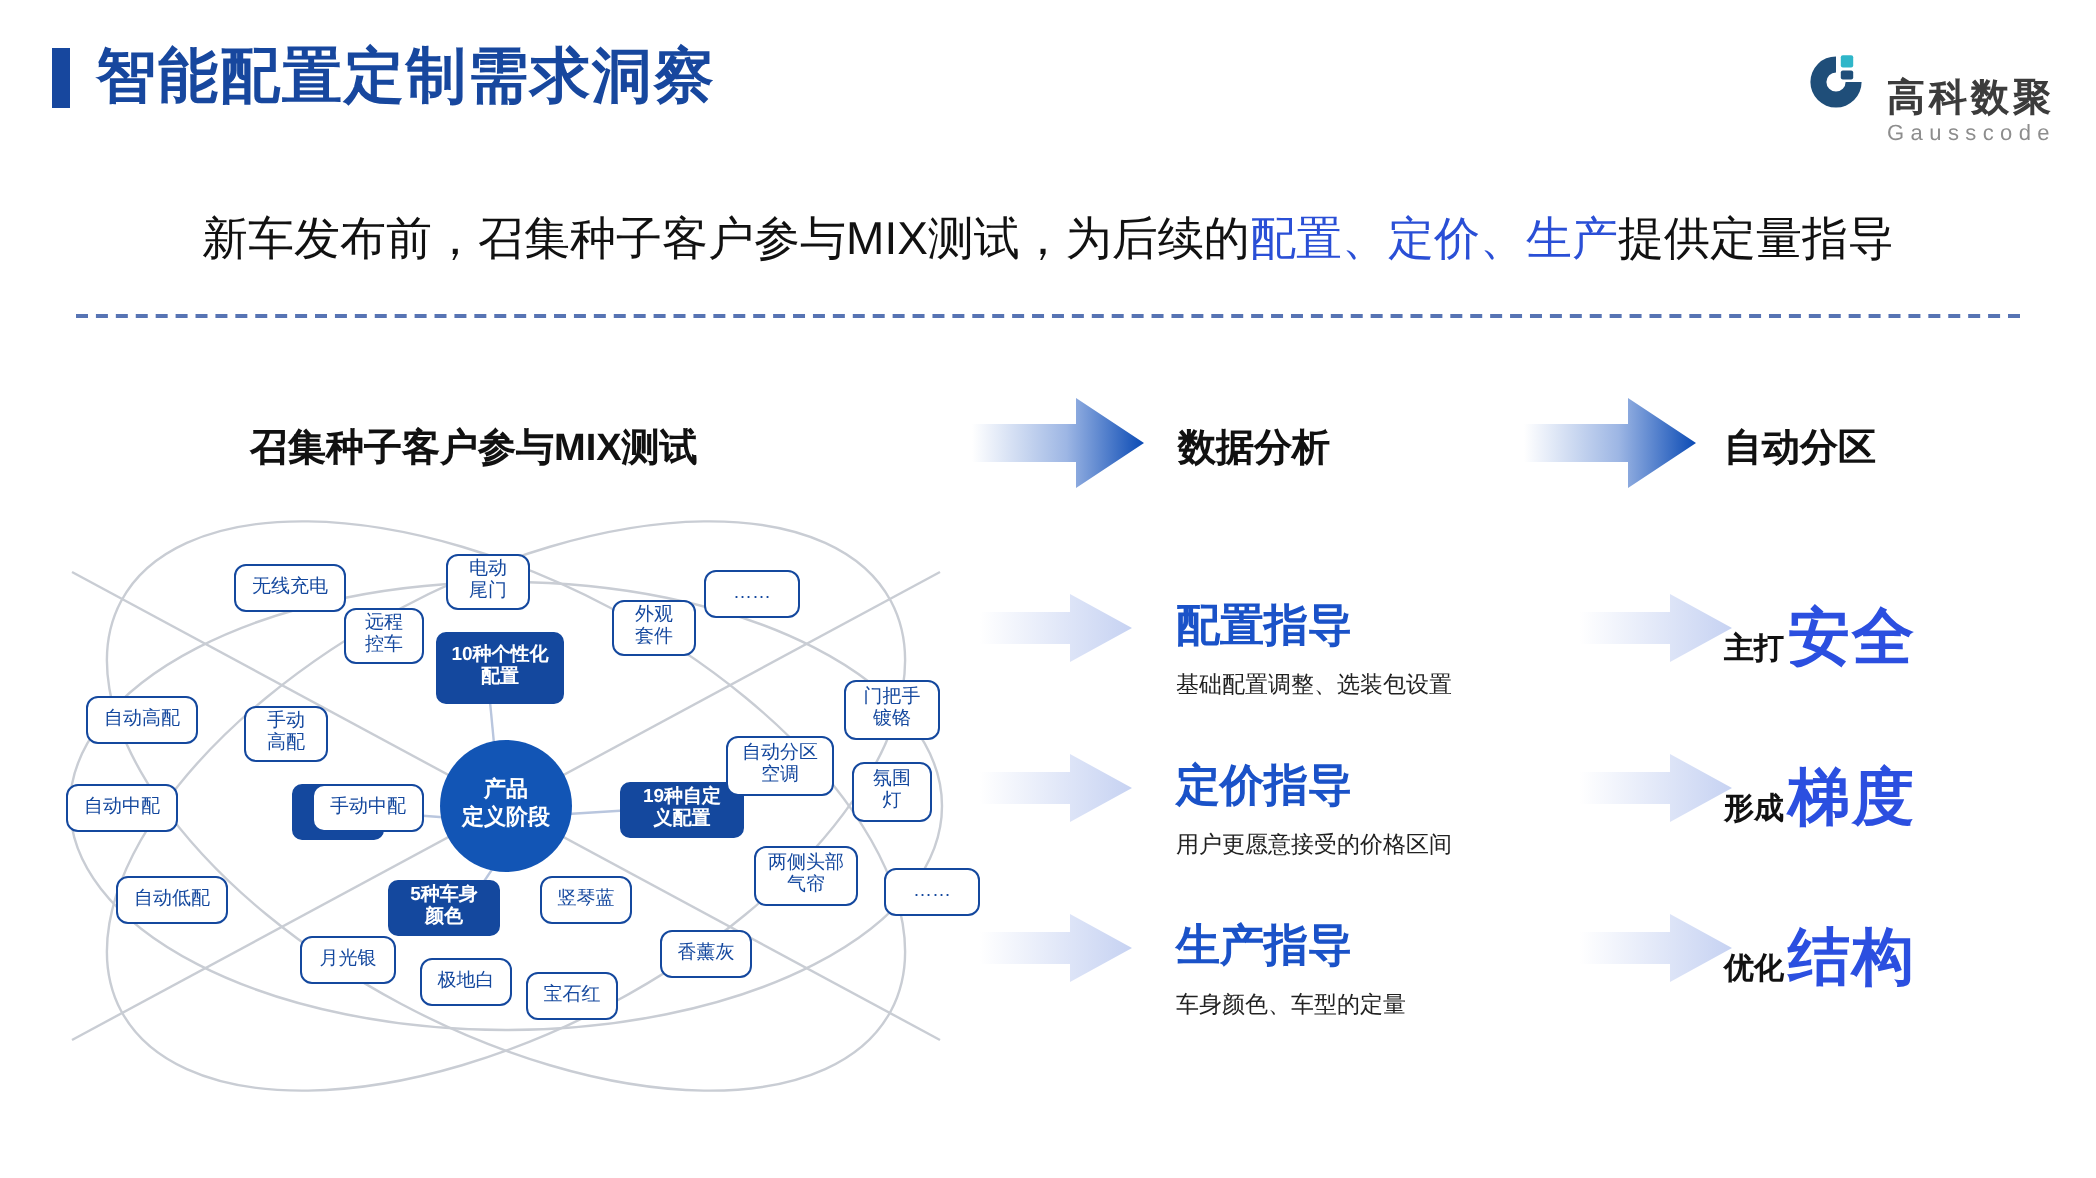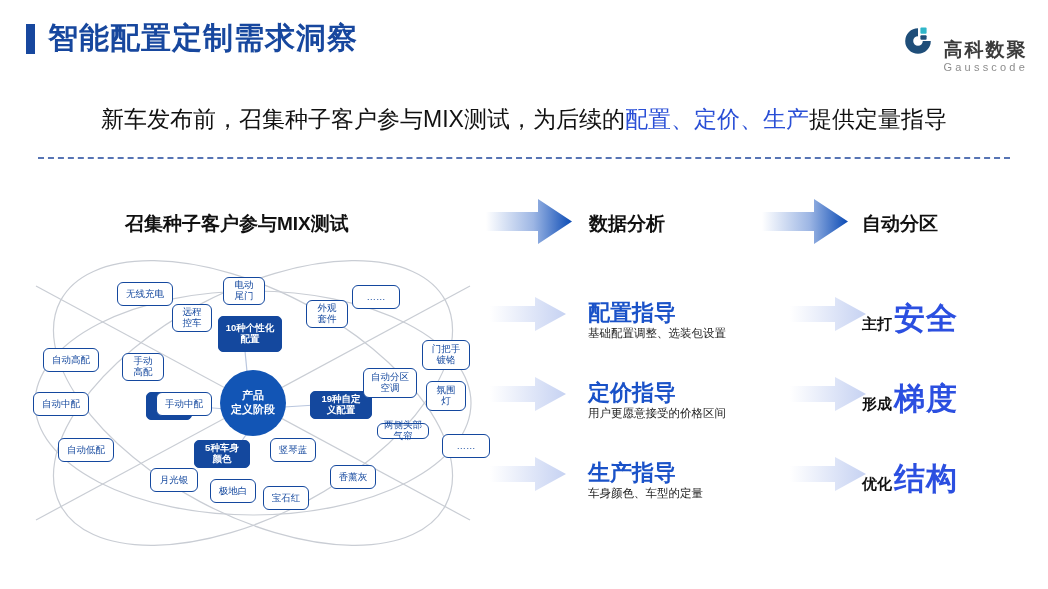--- a/index.html
+++ b/index.html
@@ -61,21 +61,21 @@
   .node.fill{background:#14489e;color:#fff;border-color:#14489e;font-weight:bold;border-radius:5px;}
   .core{
     position:absolute;border-radius:50%;background:#1255b5;color:#fff;
     display:flex;align-items:center;justify-content:center;text-align:center;
     font-size:11px;font-weight:bold;line-height:1.25;white-space:pre-line;
   }
 
   
   .row{position:absolute;left:588px;width:200px;}
   .row .rt{font-size:22px;font-weight:bold;color:#1a52c8;line-height:1.2;white-space:nowrap;}
-  .row .rs{font-size:11.5px;color:#222;margin-top:1px;line-height:1.2;white-space:nowrap;}
+  .row .rs{font-size:11.5px;color:#222;margin-top:11px;line-height:1.2;white-space:nowrap;}
   #r0{top:300px;}
   #r1{top:380px;}
   #r2{top:460px;}
 
   .arrow-soft{position:absolute;left:490px;width:76px;height:34px;}
   #as0{top:297px;}
   #as1{top:377px;}
   #as2{top:457px;}
   .arrow-soft2{position:absolute;left:790px;width:76px;height:34px;}
   #bs0{top:297px;}
@@ -190,21 +190,21 @@
 高配</div>
         <div class="node" style="left: 404px; top: 82px; width: 48px; height: 30px;">门把手
 镀铬</div>
         <div class="node" style="left: 345px; top: 110px; width: 54px; height: 30px;">自动分区
 空调</div>
         <div class="node" style="left: 408px; top: 123px; width: 40px; height: 30px;">氛围
 灯</div>
         <div class="node" style="left: 15px; top: 134px; width: 56px; height: 24px;">自动中配</div>
         <div class="node" style="left: 138px; top: 134px; width: 56px; height: 24px;">手动中配</div>
         <div class="node" style="left: 40px; top: 180px; width: 56px; height: 24px;">自动低配</div>
-        <div class="node" style="left: 359px; top: 165px; width: 52px; height: 16px;">两侧头部
+        <div class="node" style="left: 359px; top: 165px; width: 52px; height: 30px;">两侧头部
 气帘</div>
         <div class="node" style="left: 424px; top: 176px; width: 48px; height: 24px;">……</div>
         <div class="node" style="left: 252px; top: 180px; width: 46px; height: 24px;">竖琴蓝</div>
         <div class="node" style="left: 132px; top: 210px; width: 48px; height: 24px;">月光银</div>
         <div class="node" style="left: 312px; top: 207px; width: 46px; height: 24px;">香薰灰</div>
         <div class="node" style="left: 245px; top: 228px; width: 46px; height: 24px;">宝石红</div>
         <div class="node" style="left: 192px; top: 221px; width: 46px; height: 24px;">极地白</div>
       </div>
   </div>
 

